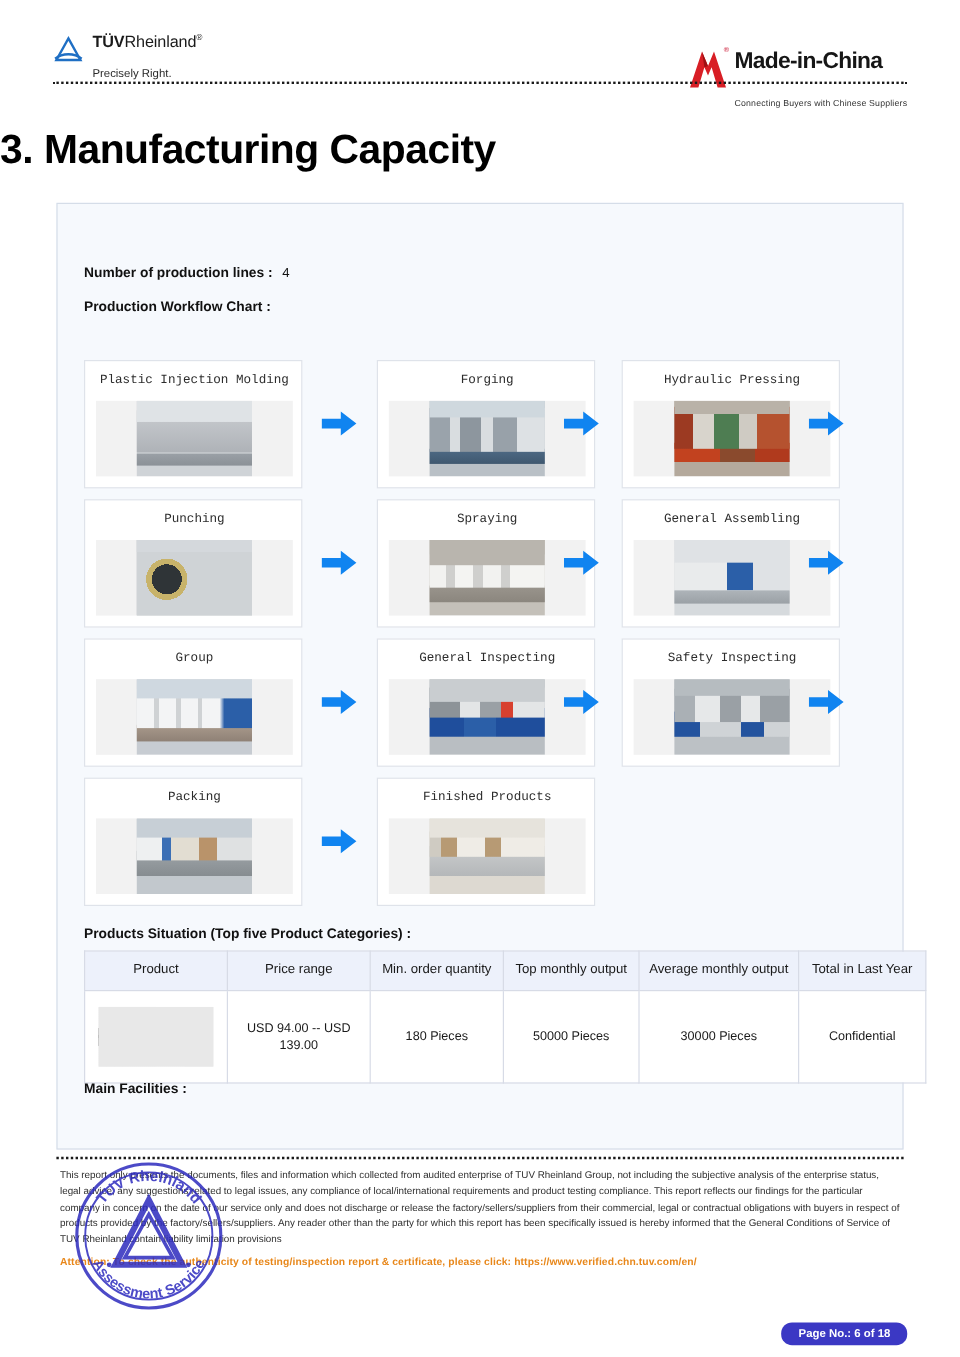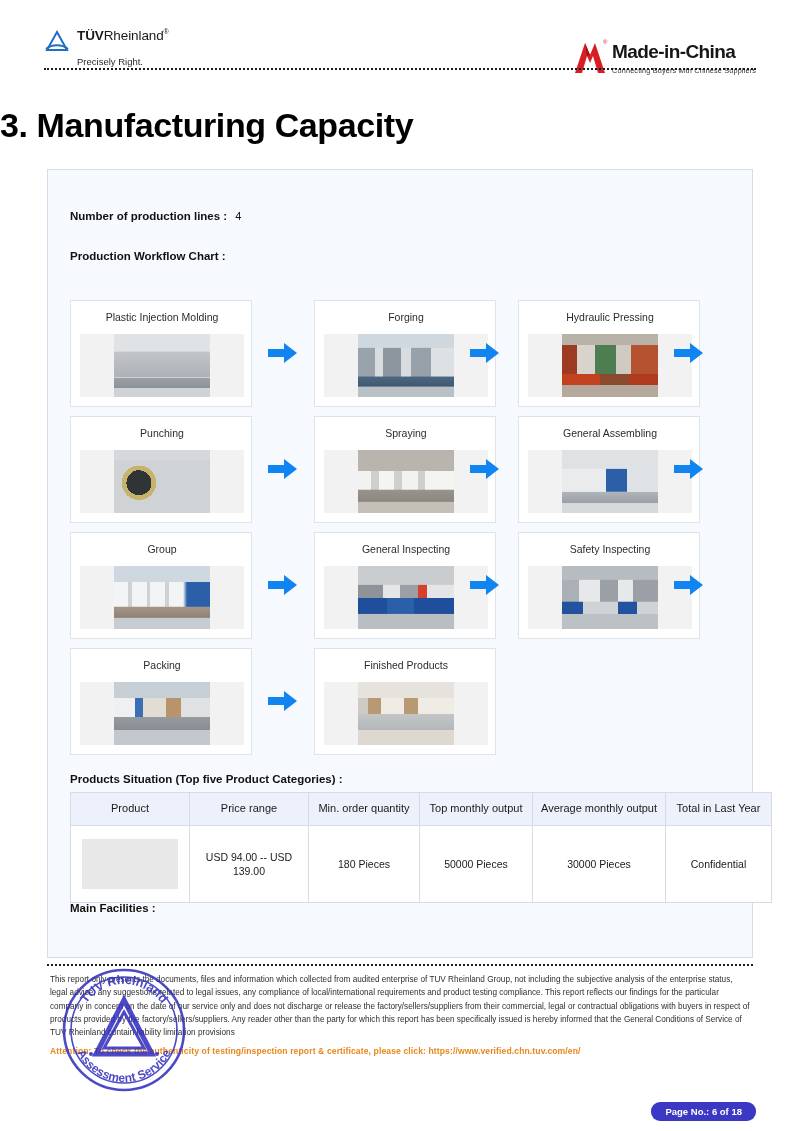--- a/index.html
+++ b/index.html
@@ -27,21 +27,21 @@
   .tuv-name sup{font-size:7px;vertical-align:super;}
   .tuv-tag{font-size:9.5px;color:#2b2b2b;margin-top:15px;}
 
   .mic-logo{
     position:absolute;right:44px;top:42px;
     display:flex;align-items:flex-start;gap:5px;
   }
   .mic-mark{width:34px;height:32px;flex:0 0 auto;position:relative;}
   .mic-text{display:flex;flex-direction:column;line-height:1;}
   .mic-name{font-size:19px;font-weight:bold;color:#161616;letter-spacing:-0.6px;white-space:nowrap;}
-  .mic-sub{font-size:7.3px;color:#333;margin-top:6px;letter-spacing:0.15px;white-space:nowrap;}
+  .mic-sub{font-size:7.3px;color:#333;margin-top:21px;letter-spacing:0.15px;white-space:nowrap;}
   .mic-reg{position:absolute;left:30px;top:-3px;font-size:6px;color:#c8102e;}
 
   .header-rule{
     position:absolute;left:44px;top:68px;width:712px;height:0;
     border-top:2px dotted #1a1a1a;
   }
 
   
   .page-title{
     position:absolute;left:0;top:106px;width:800px;
@@ -75,20 +75,21 @@
   }
   .field-line .val{font-weight:normal;padding-left:8px;font-size:11px;}
 
   
   .wf{position:absolute;left:22px;top:98px;width:670px;}
   .wf-row{position:relative;height:116px;margin-bottom:0;}
   .wf-box{
     position:absolute;top:0;width:182px;height:107px;
     background:#ffffff;border:1px solid #dfe3ea;
     box-sizing:border-box;
+    font-family:Liberation Mono, monospace;
   }
   .wf-box .cap{
     position:absolute;left:0;top:10px;width:182px;text-align:center;
     font-size:10.5px;color:#2c2c2c;
   }
   .wf-img{
     position:absolute;left:9px;top:33px;width:164px;height:63px;
     background:#f2f2f2;overflow:hidden;
   }
   .wf-img .ph{
@@ -244,21 +245,21 @@
 
   <div class="header-rule"></div>
 </div>
 
 <div class="page-title">3. Manufacturing Capacity</div>
 
 <div class="panel">
 
   <div class="panel-body">
 
-    <div class="field-line" style="left:22px;top:8px;">
+    <div class="field-line" style="left:22px;top:20px;">
       <span>Number of production lines :</span><span class="val">4</span>
     </div>
 
     <div class="field-line" style="left:22px;top:48px;">Production Workflow Chart :</div>
 
     <div class="wf">
 
       <div class="wf-row">
         <div class="wf-box c0">
           <div class="cap">Plastic Injection Molding</div>

